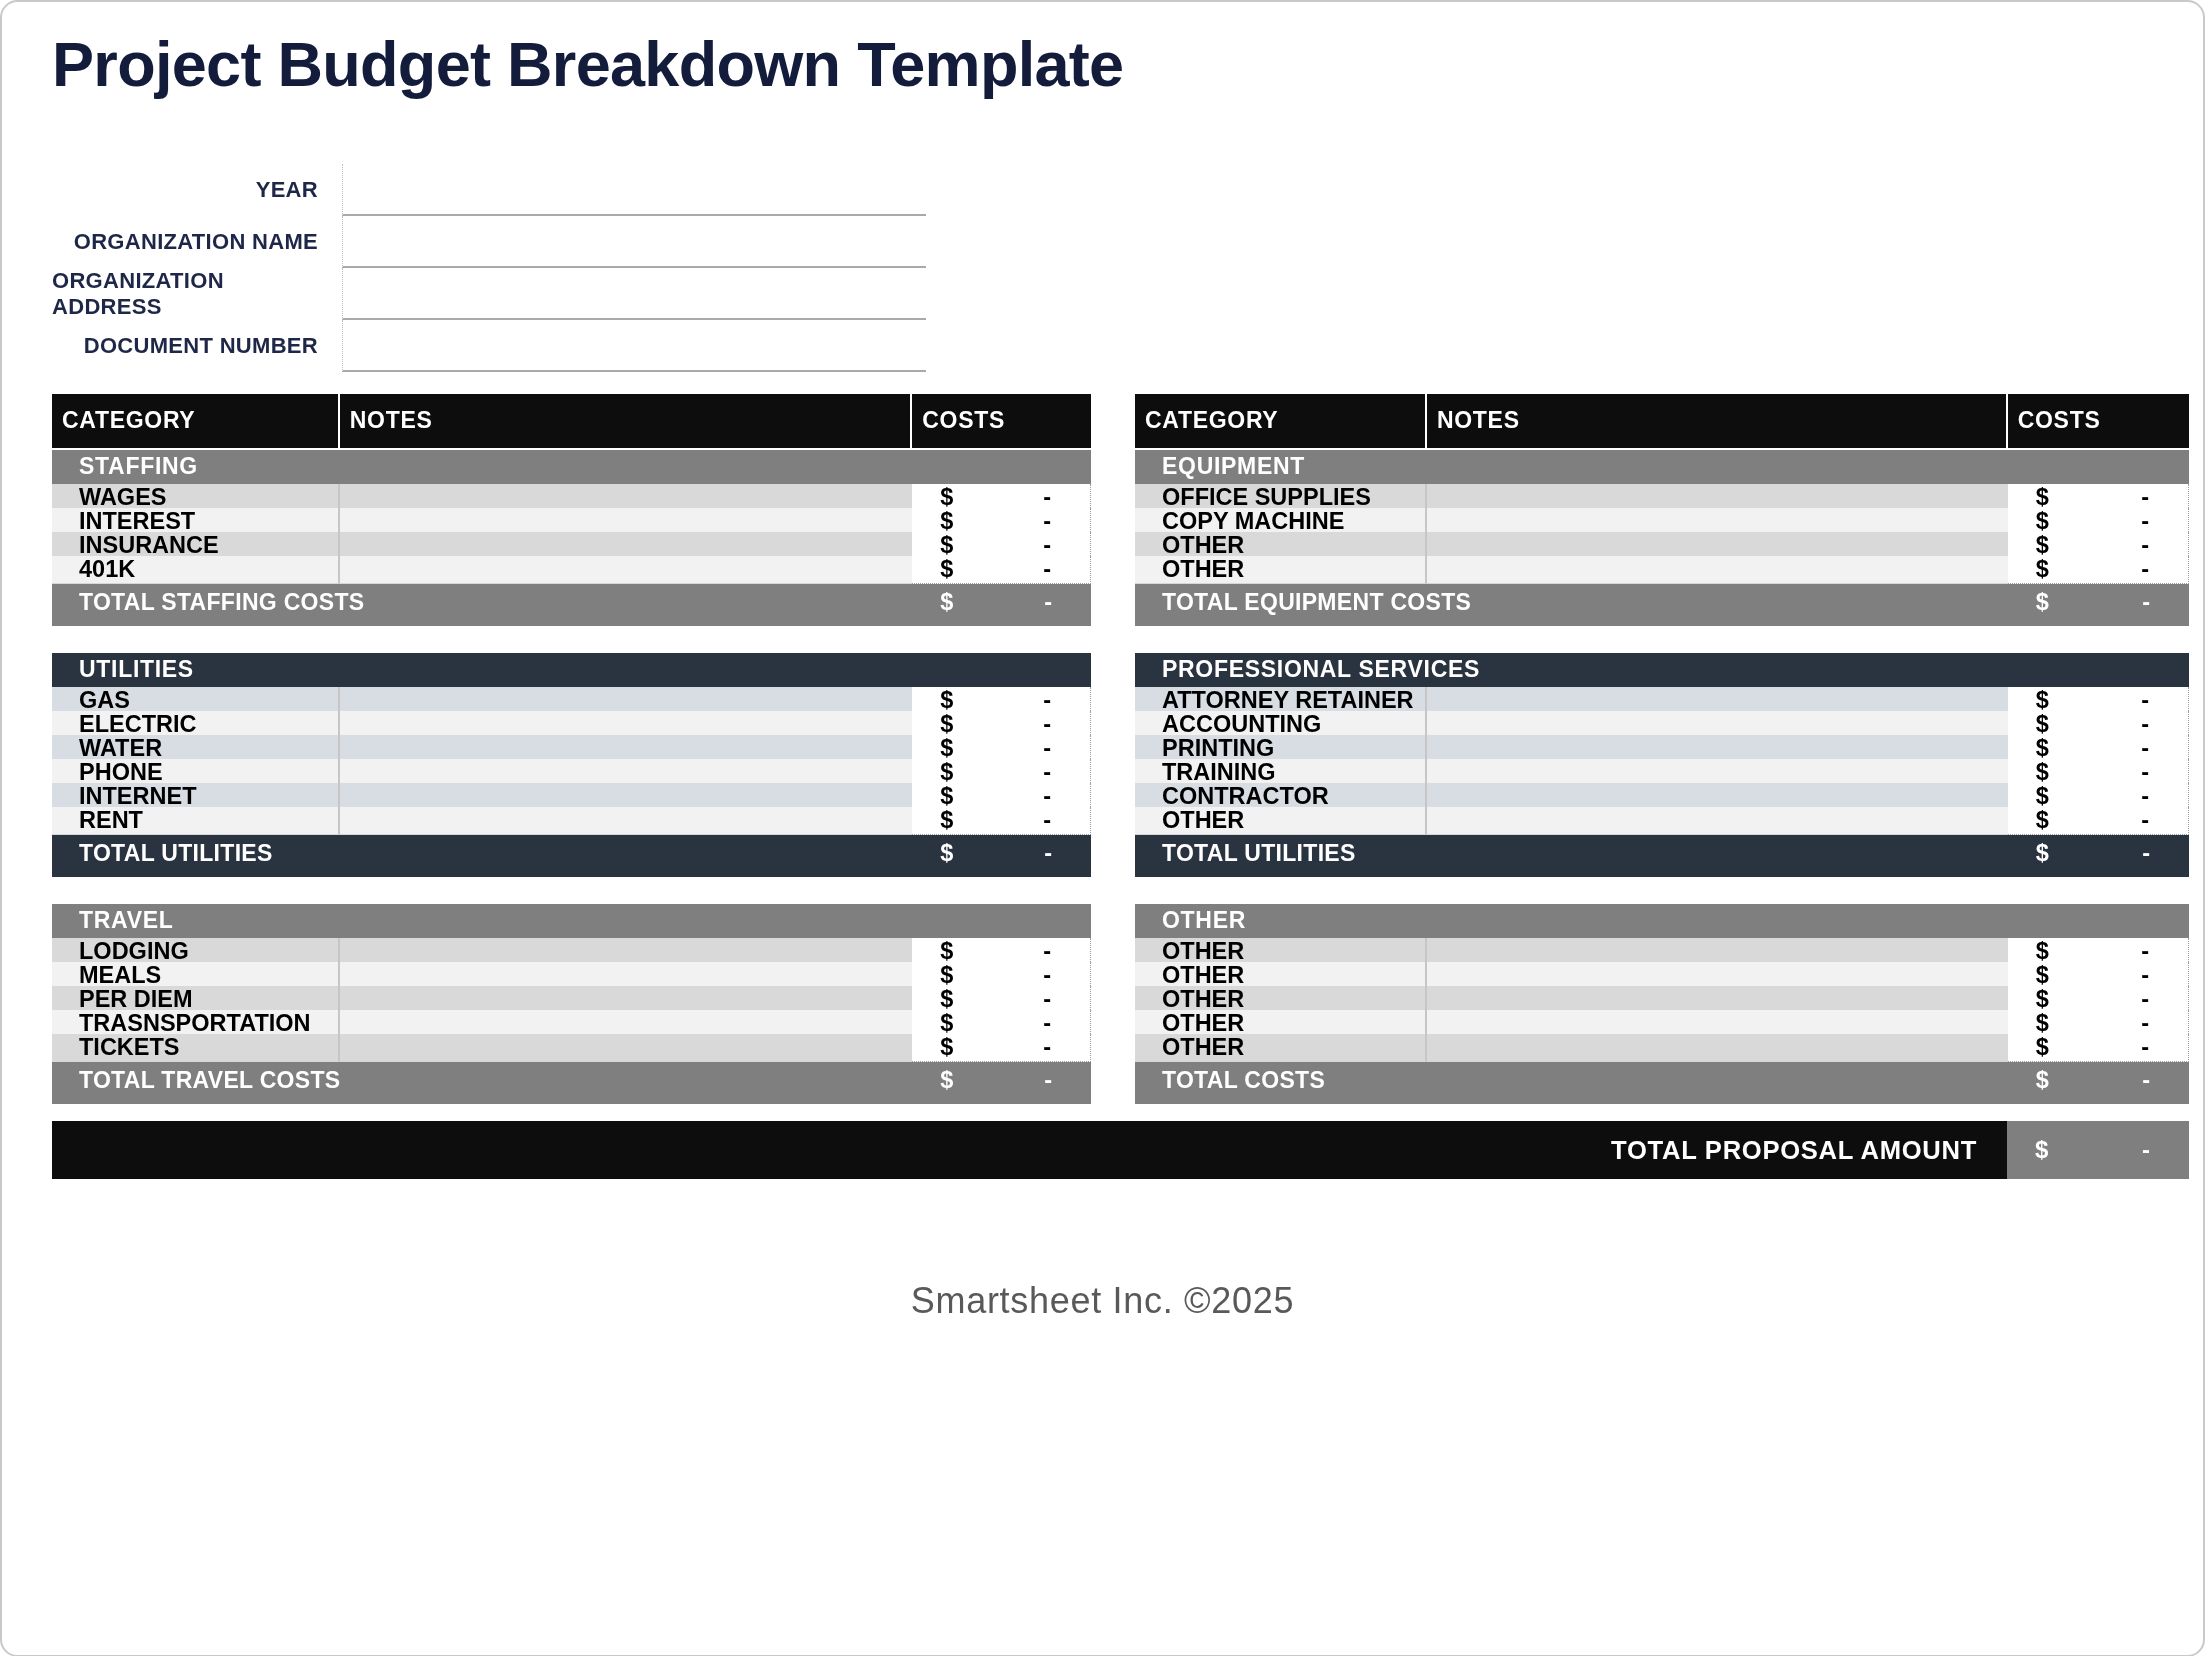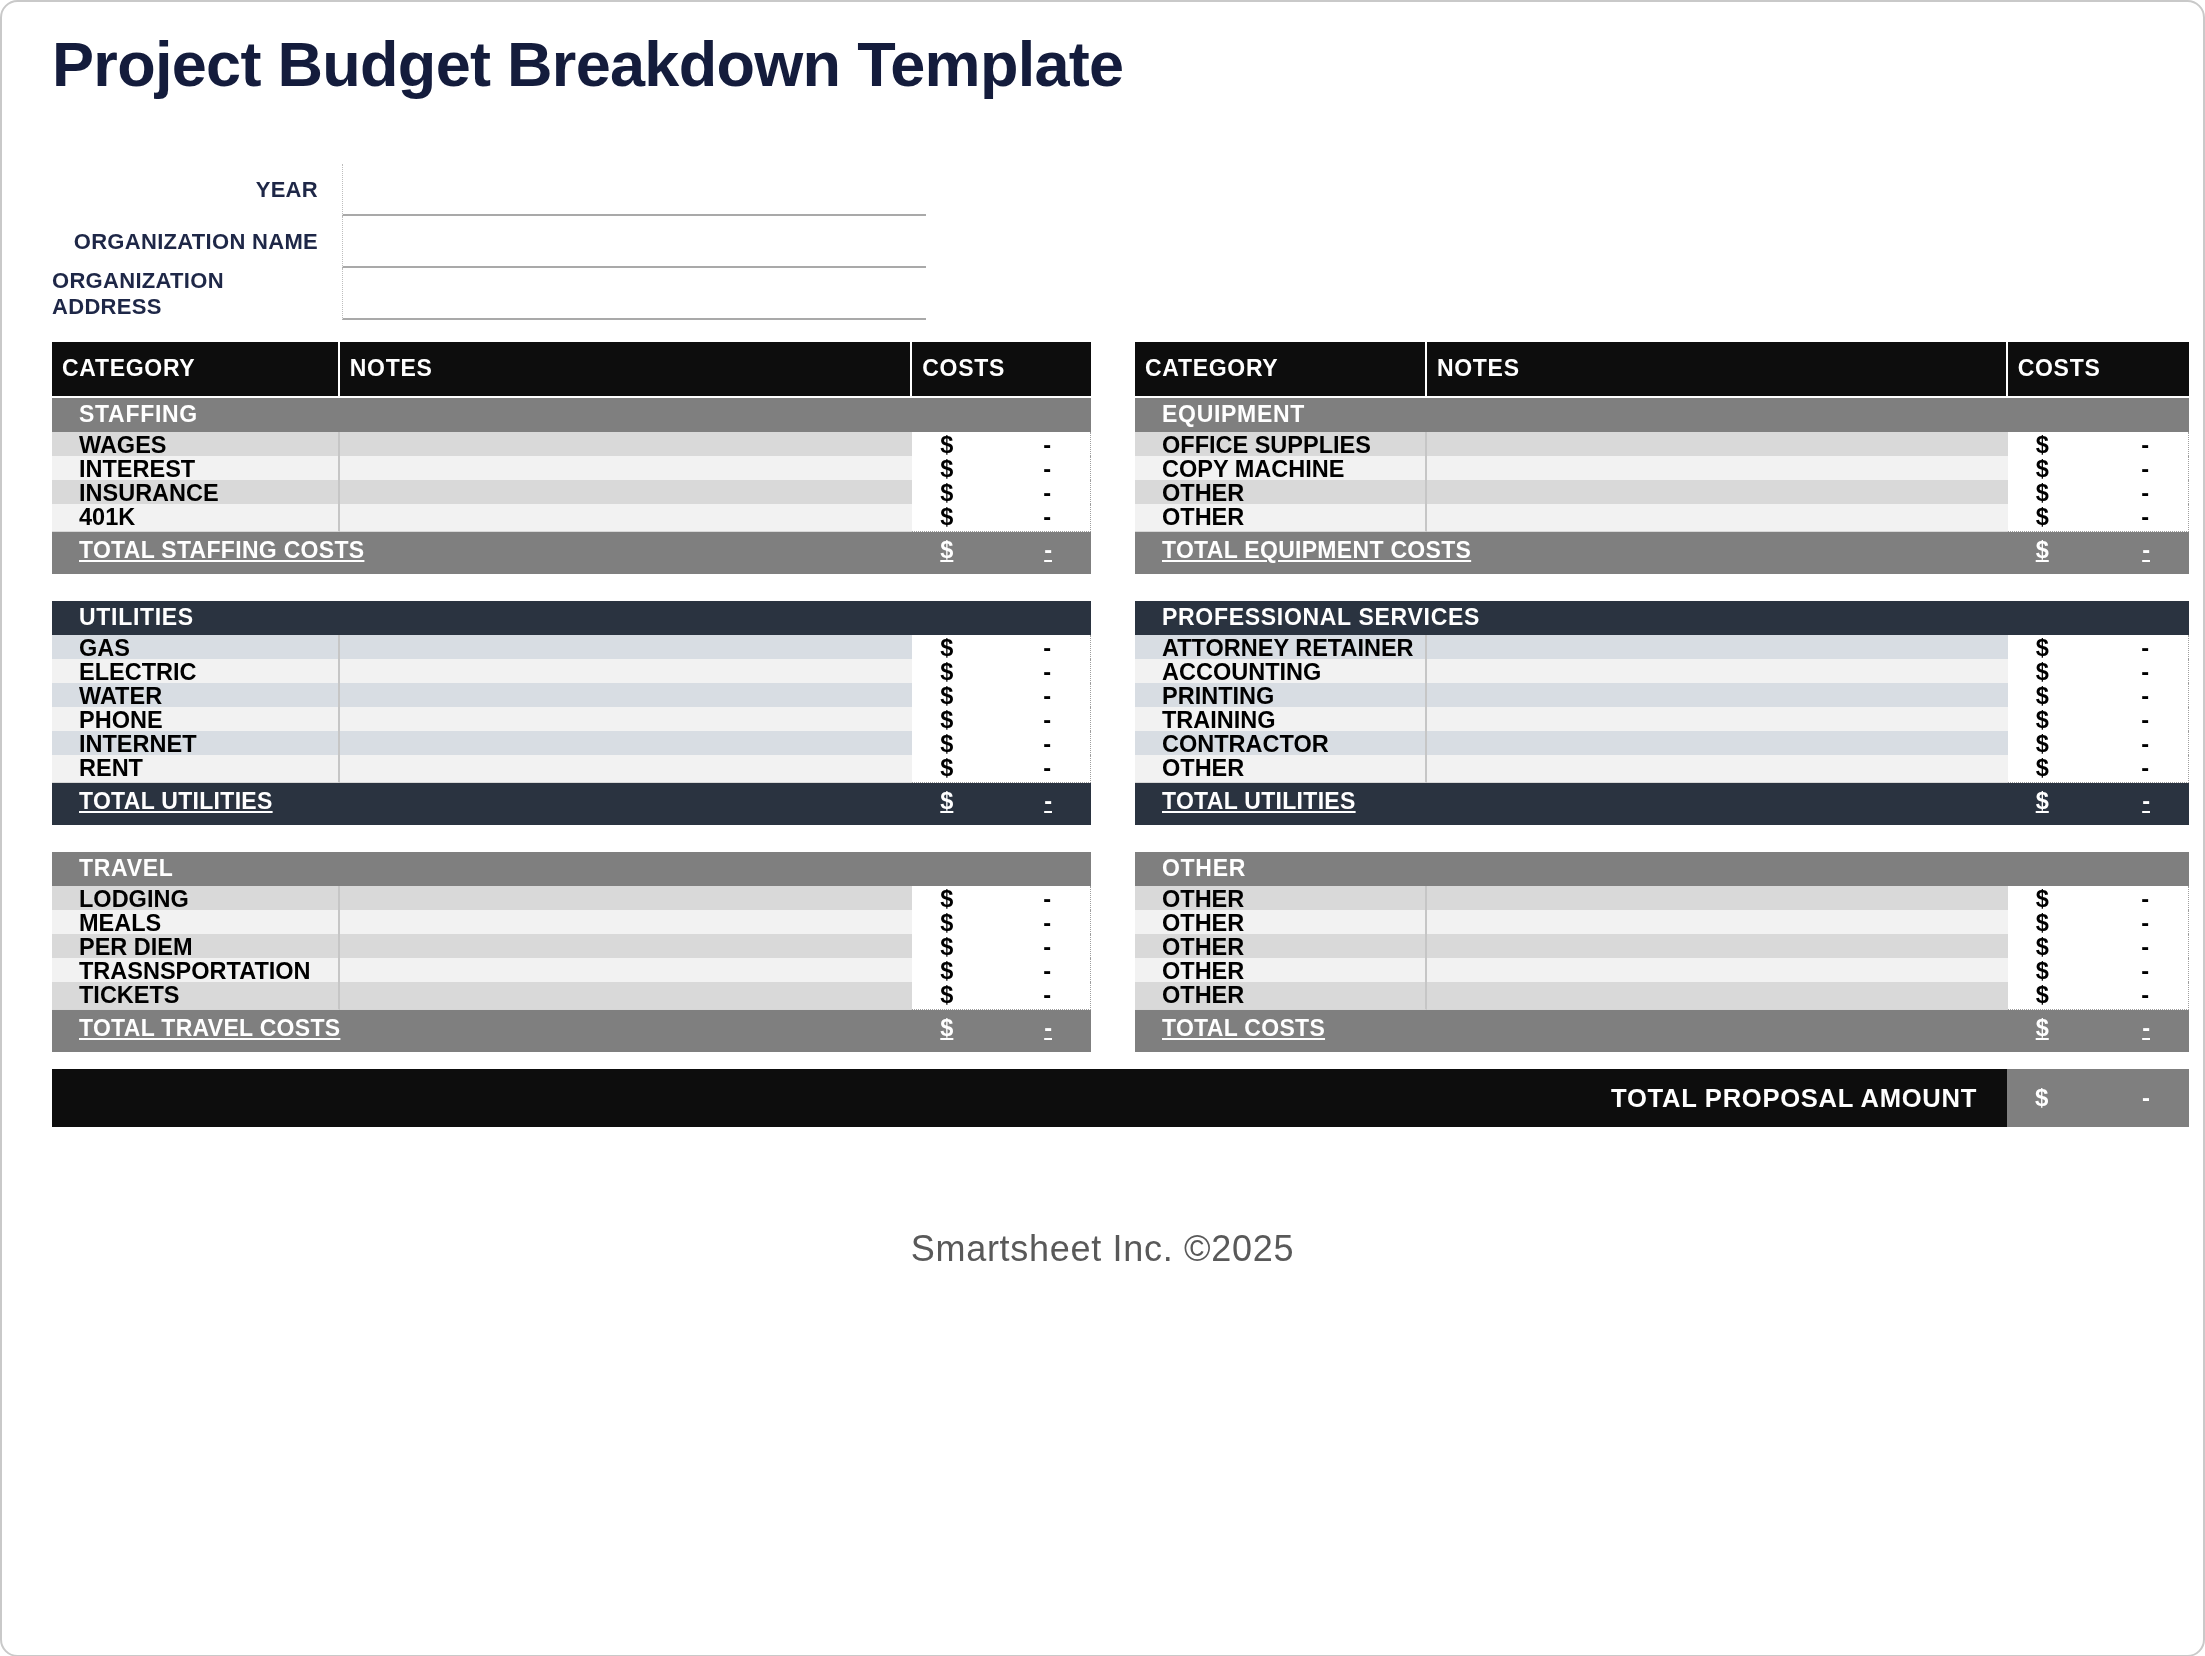--- a/index.html
+++ b/index.html
@@ -80,21 +80,20 @@
     background:#ffffff;box-sizing:border-box;
     border-right:1.3px dotted #9e9e9e;
     border-bottom:1.3px dotted #9e9e9e;
     display:flex;align-items:center;justify-content:space-between;
     padding:0 39px 0 28px;
     font-size:23.5px;font-weight:bold;color:#000000;
   }
   .total{
     display:grid;grid-template-columns:82.8% 17.2%;height:46px;
     color:#ffffff;
-    text-decoration:underline;
   }
   .section.gray .total{background:#7f7f7f;}
   .section.navy .total{background:#2a3340;}
   .tlabel{
     display:flex;align-items:center;padding-left:27px;
     font-size:23px;font-weight:bold;letter-spacing:0.3px;
   }
   .tcosts{
     display:flex;align-items:center;justify-content:space-between;
     padding:0 39px 0 28px;box-sizing:border-box;
@@ -130,20 +129,24 @@
       <div class="form-row">
         <div class="form-label">YEAR</div>
         <div class="form-input"></div>
       </div>
       <div class="form-row">
         <div class="form-label">ORGANIZATION NAME</div>
         <div class="form-input"></div>
       </div>
       <div class="form-row">
         <div class="form-label">ORGANIZATION ADDRESS</div>
+        <div class="form-input"></div>
+      </div>
+      <div class="form-row">
+        <div class="form-label">DOCUMENT NUMBER</div>
         <div class="form-input"></div>
       </div>
     </div>
 
   <div class="tables">
     <div class="col">
         <div class="thead">
           <div class="th">CATEGORY</div>
           <div class="th">NOTES</div>
           <div class="th th-costs">COSTS</div>

